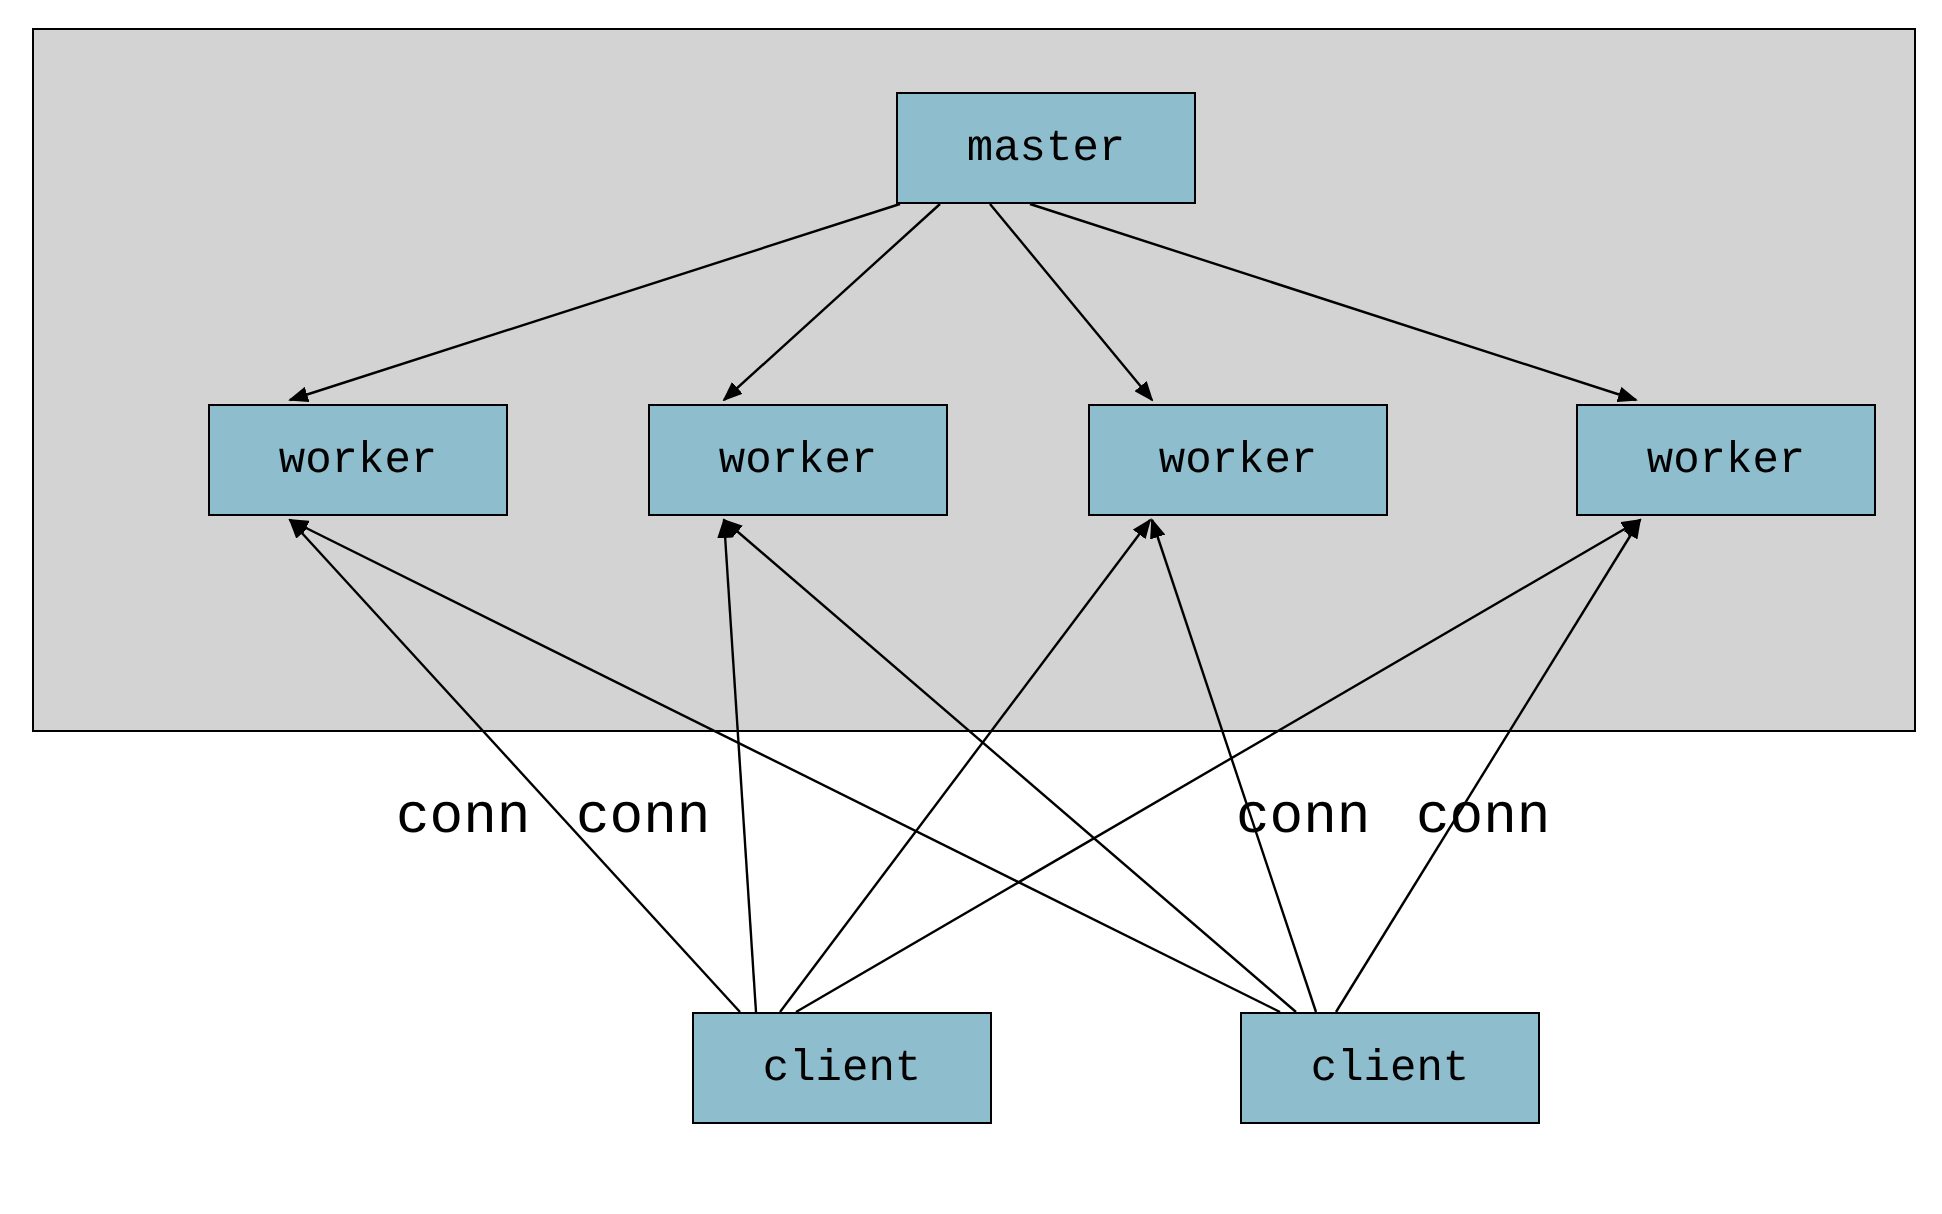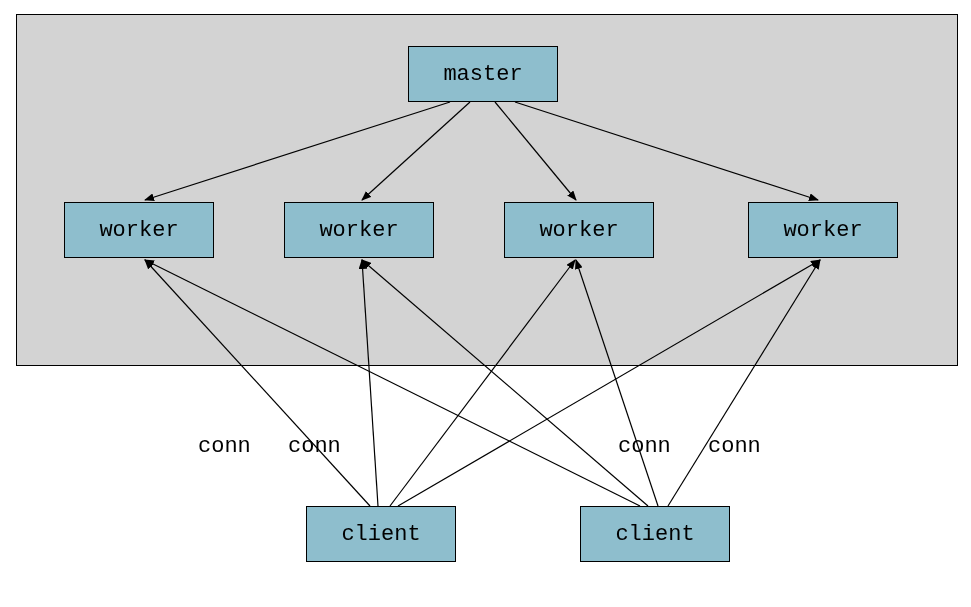--- a/index.html
+++ b/index.html
@@ -31,27 +31,27 @@
   .box {
     position: absolute;
     background: #8ebecd;
     border: 1px solid #000;
     display: flex;
     align-items: center;
     justify-content: center;
     font-size: 22px;
     color: #000;
     box-sizing: border-box;
+    margin-left: 40px;
   }
   .edge-label {
     position: absolute;
-    font-size: 22px;
+    font-size: 28px;
     color: #000;
     background: transparent;
-    margin-top: 40px;
   }
 </style>
 </head>
 <body>
 <div class="canvas">
 
 <div class="server-bg" style="left:16px; top:14px; width:940px; height:350px;"></div>
 
 <svg class="arrows" width="971" height="607">
   <defs>

